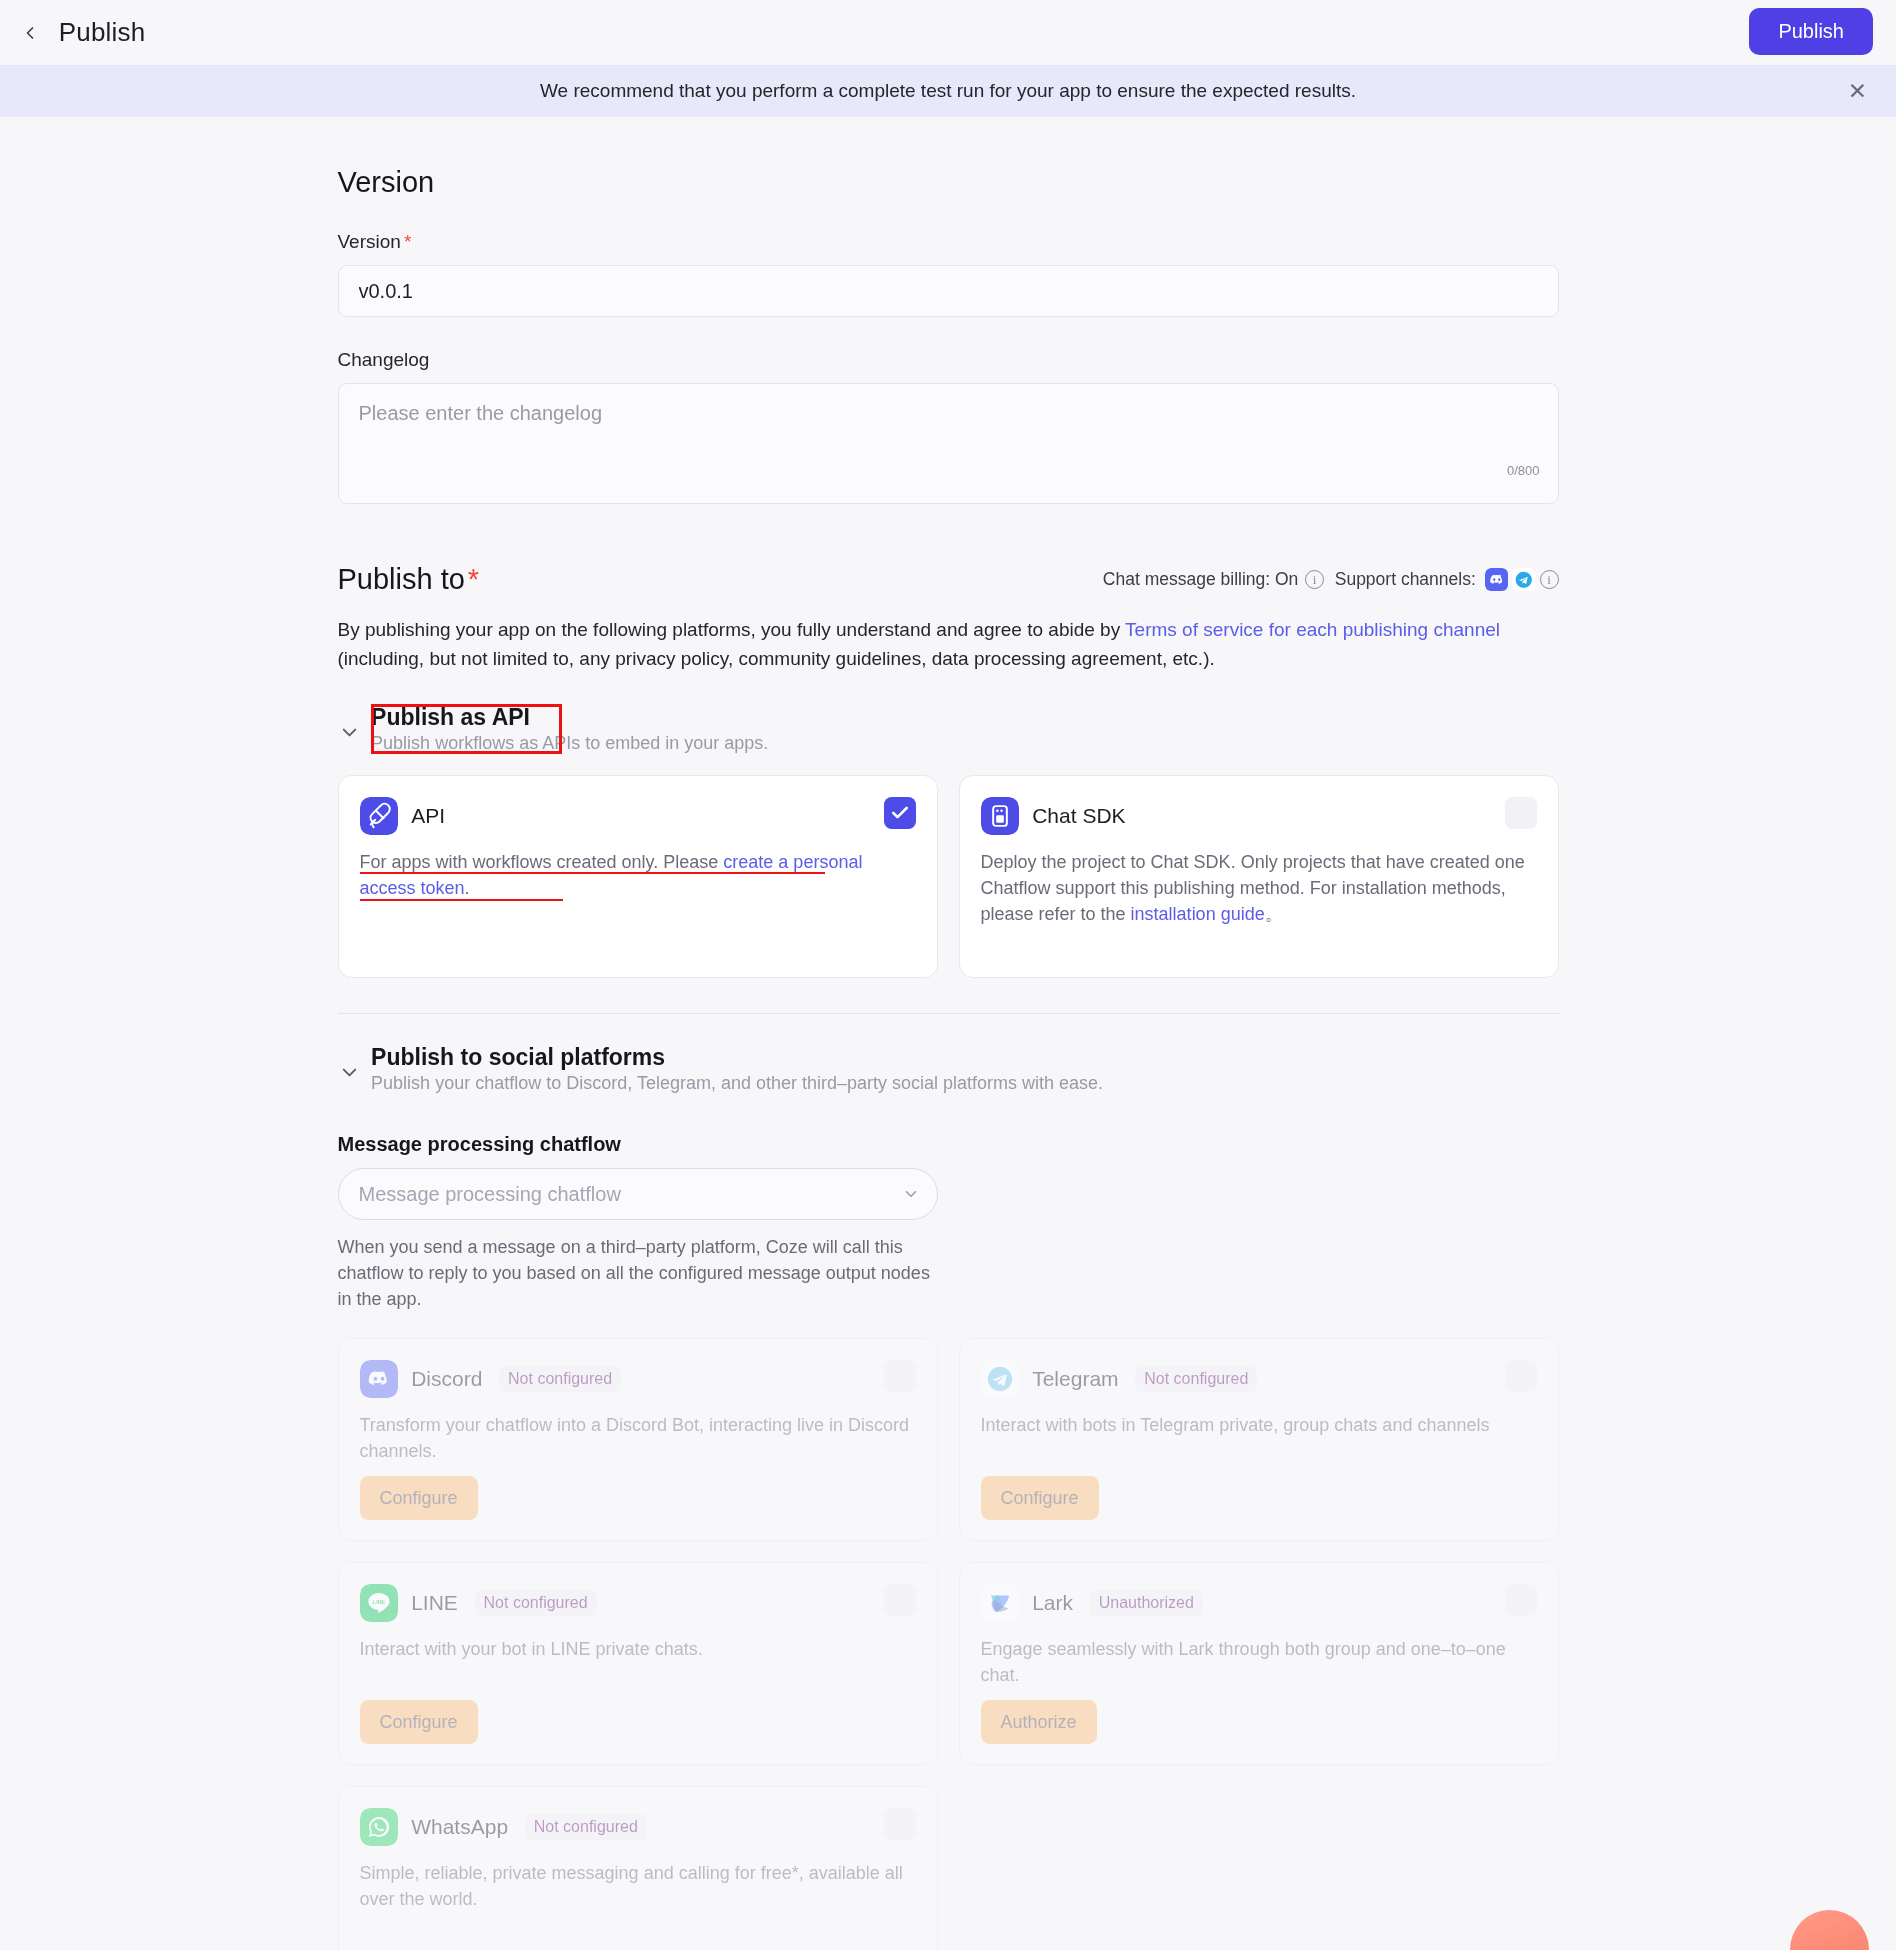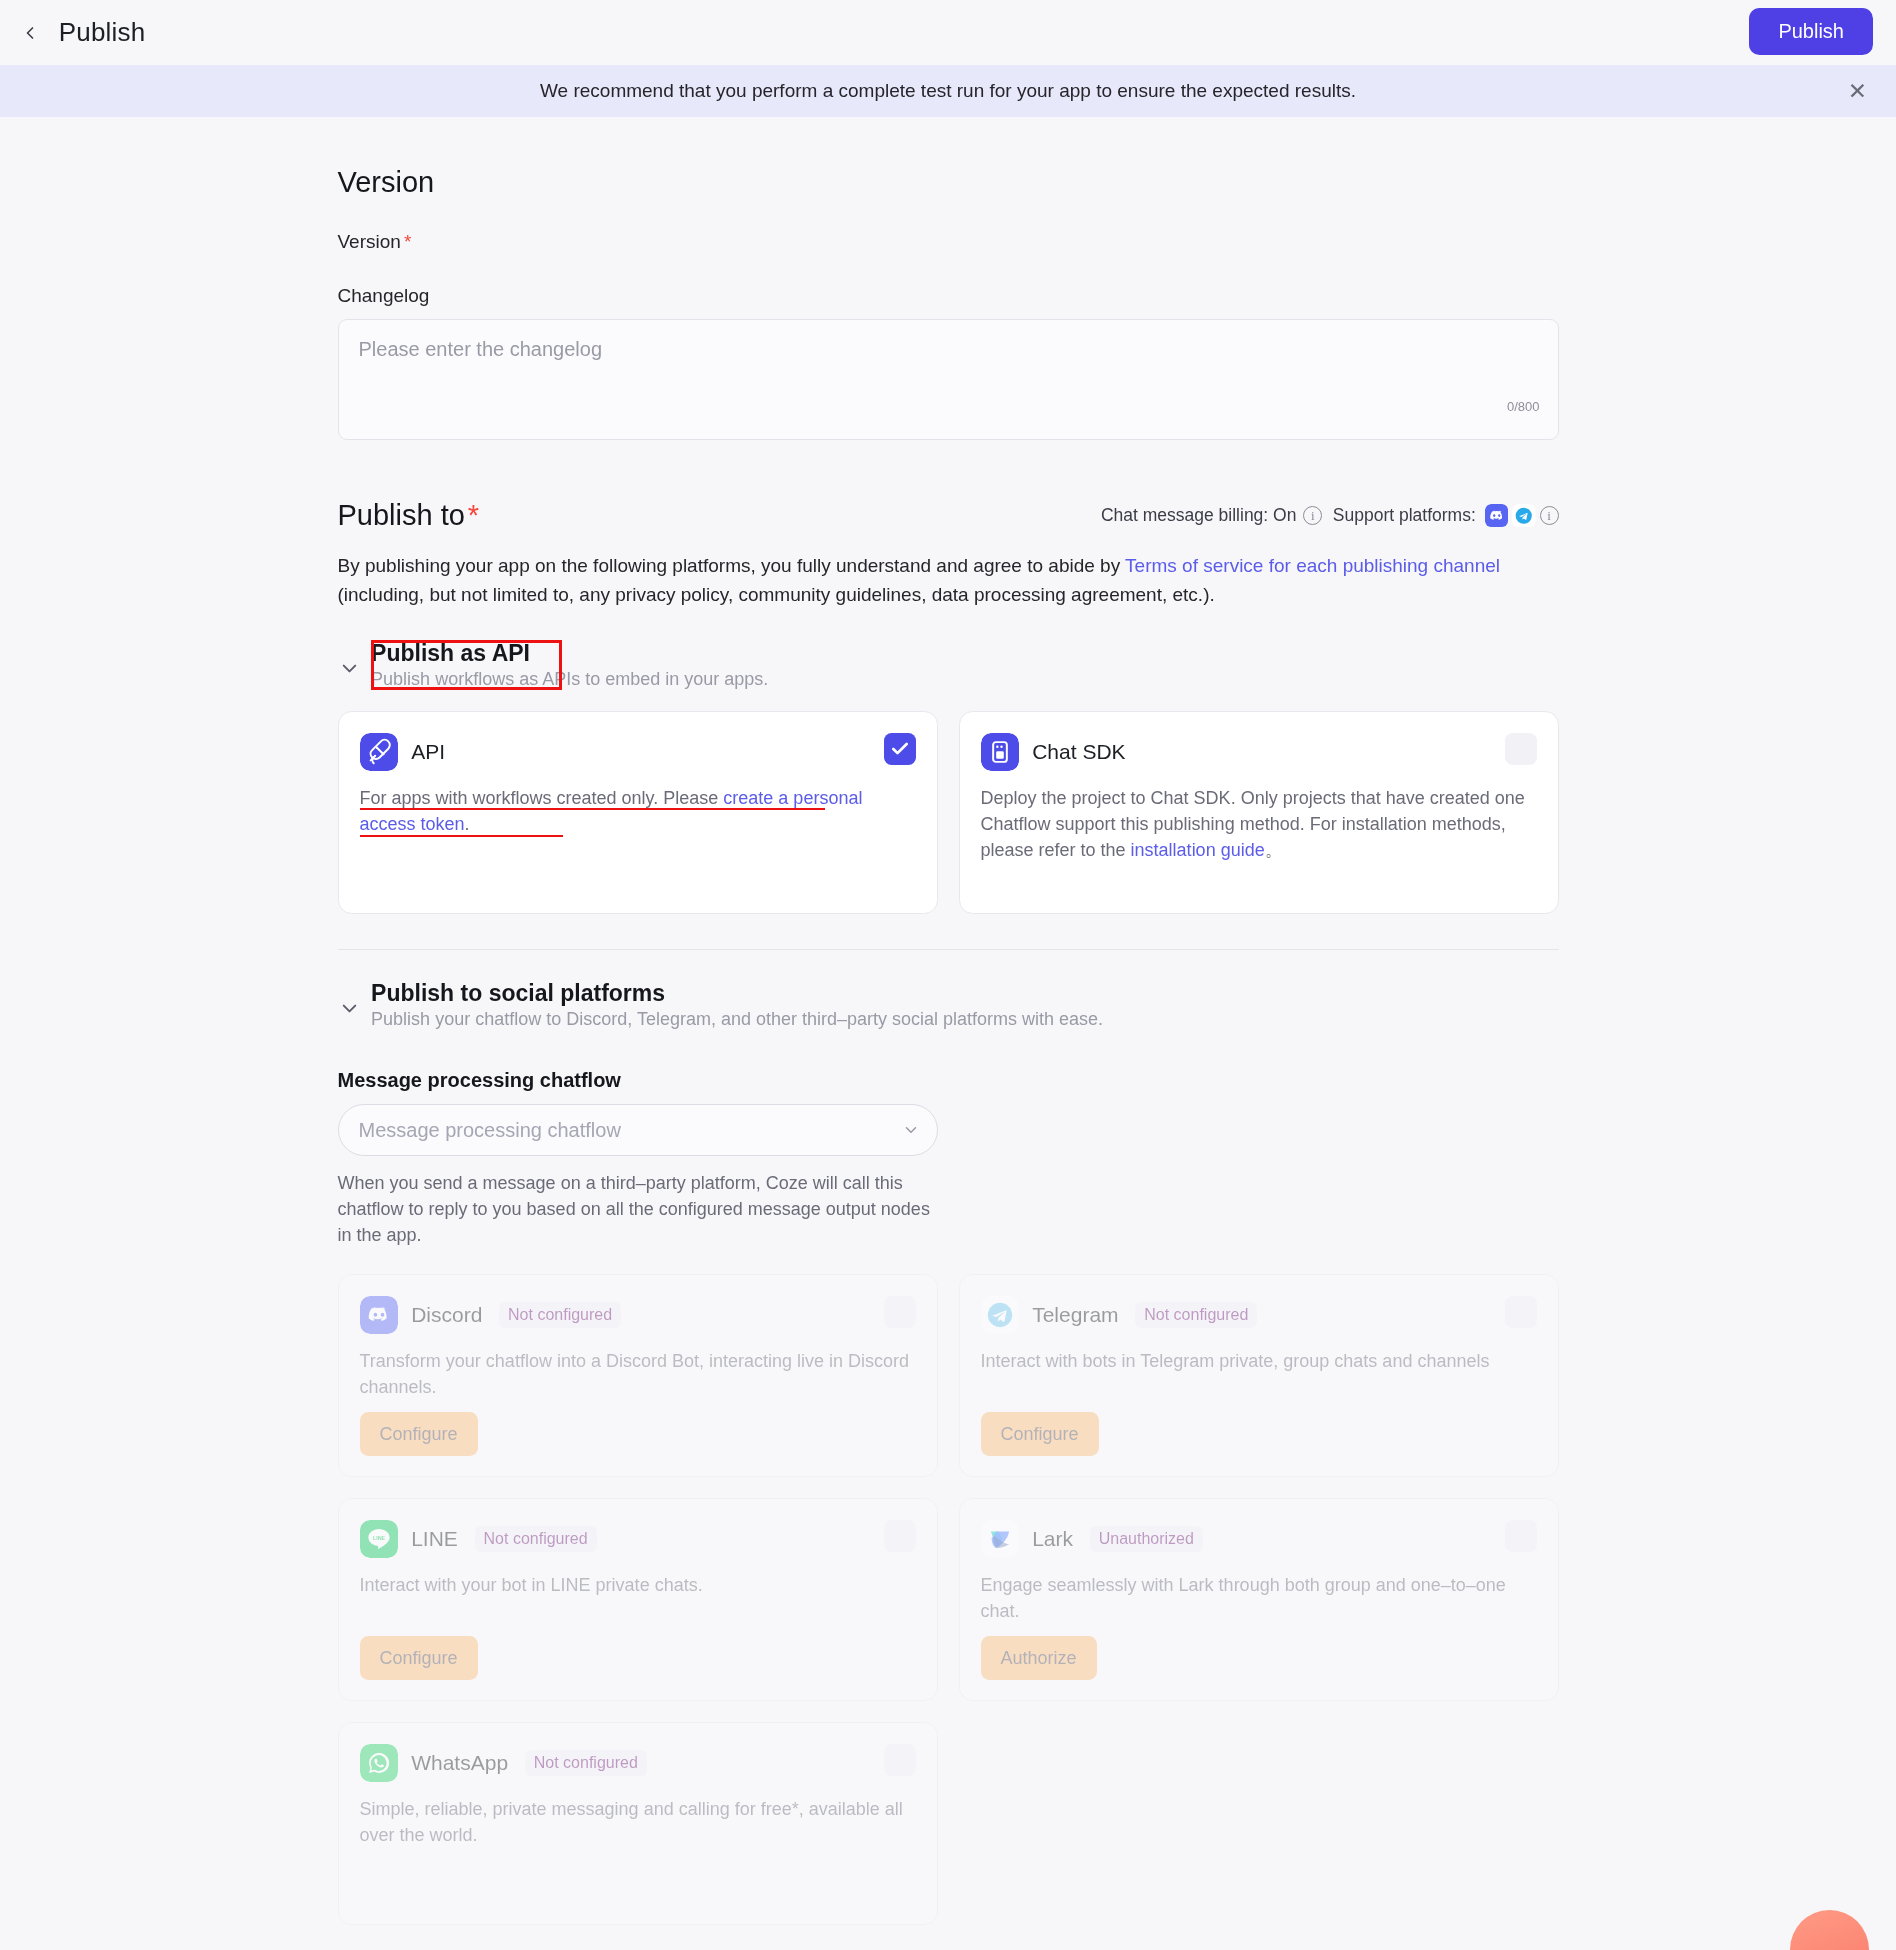--- a/index.html
+++ b/index.html
@@ -351,39 +351,40 @@
 </div>
 
 <div class="content">
 
   
   <div class="sec-title">Version</div>
 
   <div class="field-label">
     <span>Version</span><span class="req">*</span>
   </div>
+  <input class="text-input" value="v0.0.1" style="">
 
   <div class="field-label">Changelog</div>
   <div class="textarea-wrap">
     <textarea placeholder="Please enter the changelog" style=""></textarea>
     <div class="counter">0/800</div>
   </div>
 
   
   <div class="publishto-row">
     <div class="sec-title">
       <span>Publish to</span><span class="req">*</span>
     </div>
     <div class="meta">
       <div class="meta-group">
         <span>Chat message billing: On</span>
         <span class="info-circle">i</span>
       </div>
       <div class="meta-group">
-        <span>Support platforms:</span>
+        <span>Support channels:</span>
         <span class="plat-icons">
           <svg class="plat-ico" viewBox="0 0 32 32">
             <rect width="32" height="32" rx="8" fill="#5865F2"></rect>
             <path d="M22.5 10.4a15 15 0 0 0-3.7-1.1l-.2.4c1.3.3 2.2.8 3 1.3a12.6 12.6 0 0 0-11.2 0c.8-.5 1.8-1 3-1.3l-.2-.4c-1.3.2-2.6.6-3.7 1.1-2 3-2.6 6-2.3 8.9a14 14 0 0 0 4.3 2.2l.9-1.5c-.5-.2-1-.4-1.4-.7l.3-.2a9 9 0 0 0 7.7 0l.3.2c-.4.3-.9.5-1.4.7l.9 1.5c1.6-.5 3-1.2 4.3-2.2.4-3.4-.6-6.4-2.3-8.9zM12.6 17.6c-.9 0-1.6-.8-1.6-1.8s.7-1.8 1.6-1.8 1.6.8 1.6 1.8-.7 1.8-1.6 1.8zm6.8 0c-.9 0-1.6-.8-1.6-1.8s.7-1.8 1.6-1.8 1.6.8 1.6 1.8-.7 1.8-1.6 1.8z" fill="#fff"></path>
           </svg>
           <svg class="plat-ico" viewBox="0 0 32 32">
             <rect width="32" height="32" rx="8" fill="#fff"></rect>
             <circle cx="16" cy="16" r="11" fill="#29a9e9"></circle>
             <path d="M10.5 16.2l10-3.9c.5-.2.9.1.7.8l-1.7 8c-.1.5-.5.7-.9.4l-2.6-1.9-1.2 1.2c-.2.2-.3.3-.6.3l.2-2.8 5-4.5c.2-.2 0-.3-.3-.1l-6.2 3.9-2.7-.8c-.6-.2-.6-.6.3-.9z" fill="#fff"></path>
           </svg>

